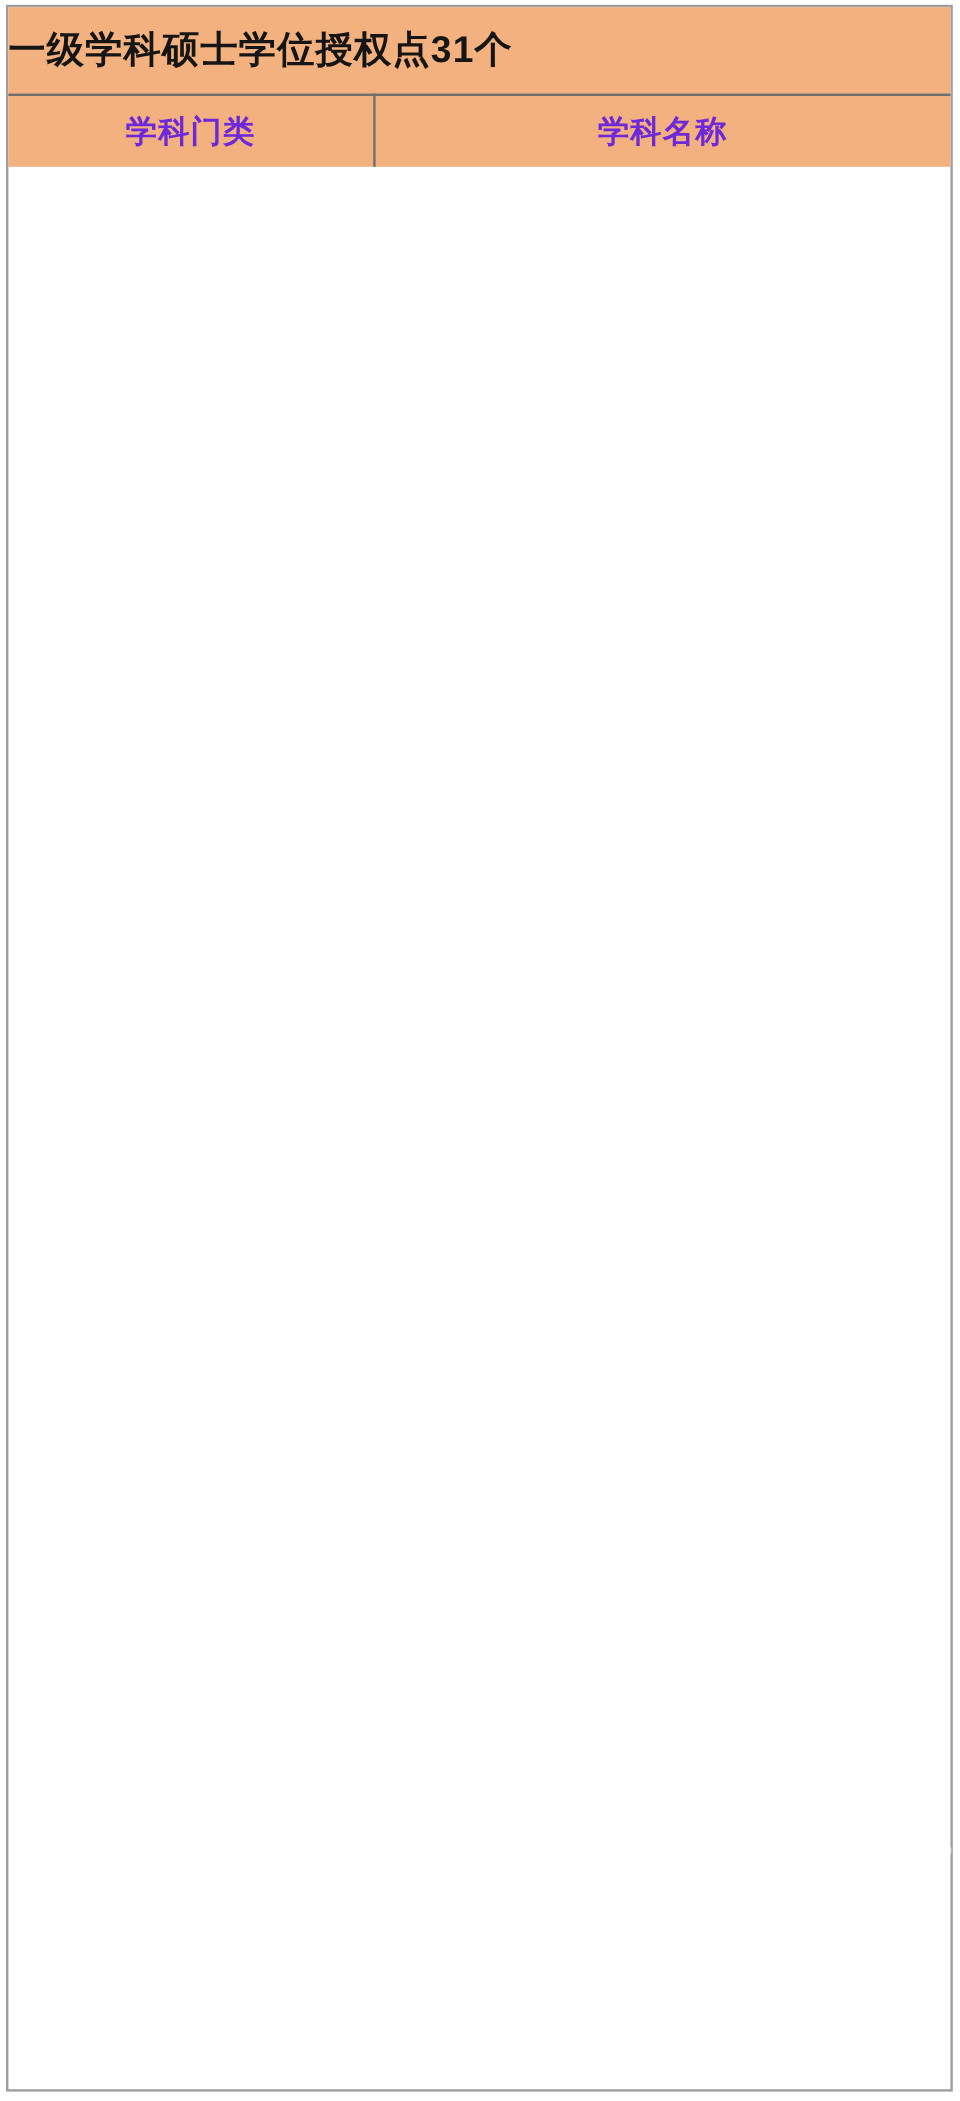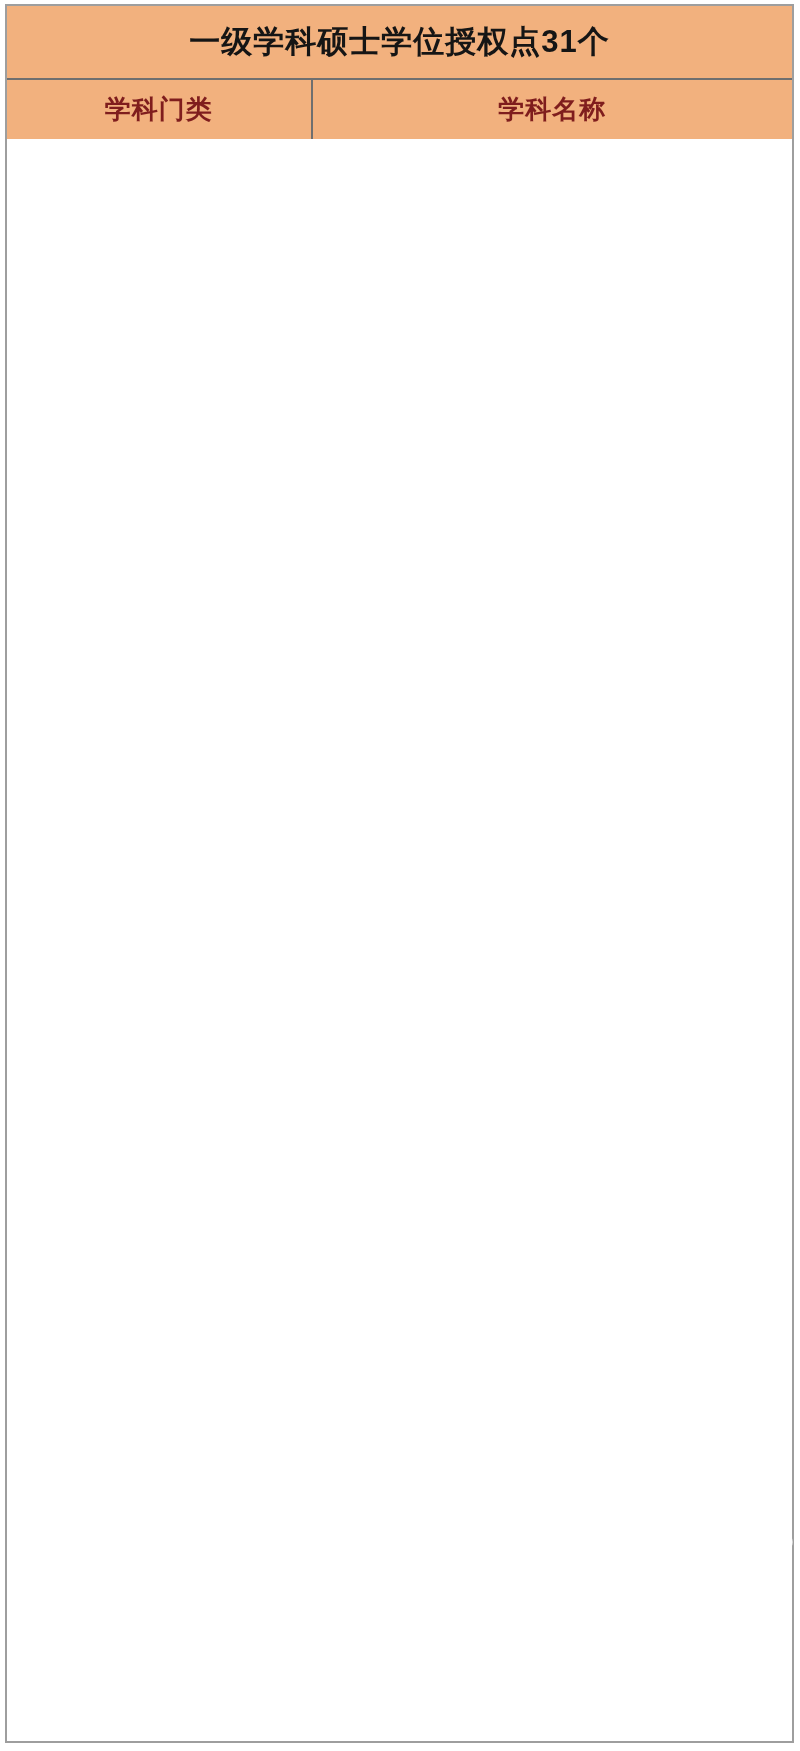--- a/index.html
+++ b/index.html
@@ -28,38 +28,37 @@
     width: 100%;
     height: 100%;
     border-collapse: collapse;
     border-style: hidden; 
     table-layout: fixed;
   }
   col.col-category { width: 38.8%; }
   col.col-name     { width: 61.2%; }
 
   td, th {
-    text-align: center;
     vertical-align: middle;
     border: 2px solid #9b9b9b;
   }
   
   tr.title-row td {
     height: 73px;
     background: #F2B17E;
     color: #151515;
     font-size: 31px;
     font-weight: 700;
     letter-spacing: 1px;
     border-bottom: 2px solid #6f6f6f;
   }
   tr.header-row th {
     height: 60px;
     background: #F2B17E;
-    color: #7f1d1d;
+    color: #6d28d9;
     font-size: 26px;
     font-weight: 700;
     letter-spacing: 1px;
     border-color: #6f6f6f;
     border-bottom-width: 3px;
   }
 
   
   .watermark {
     position: absolute;

